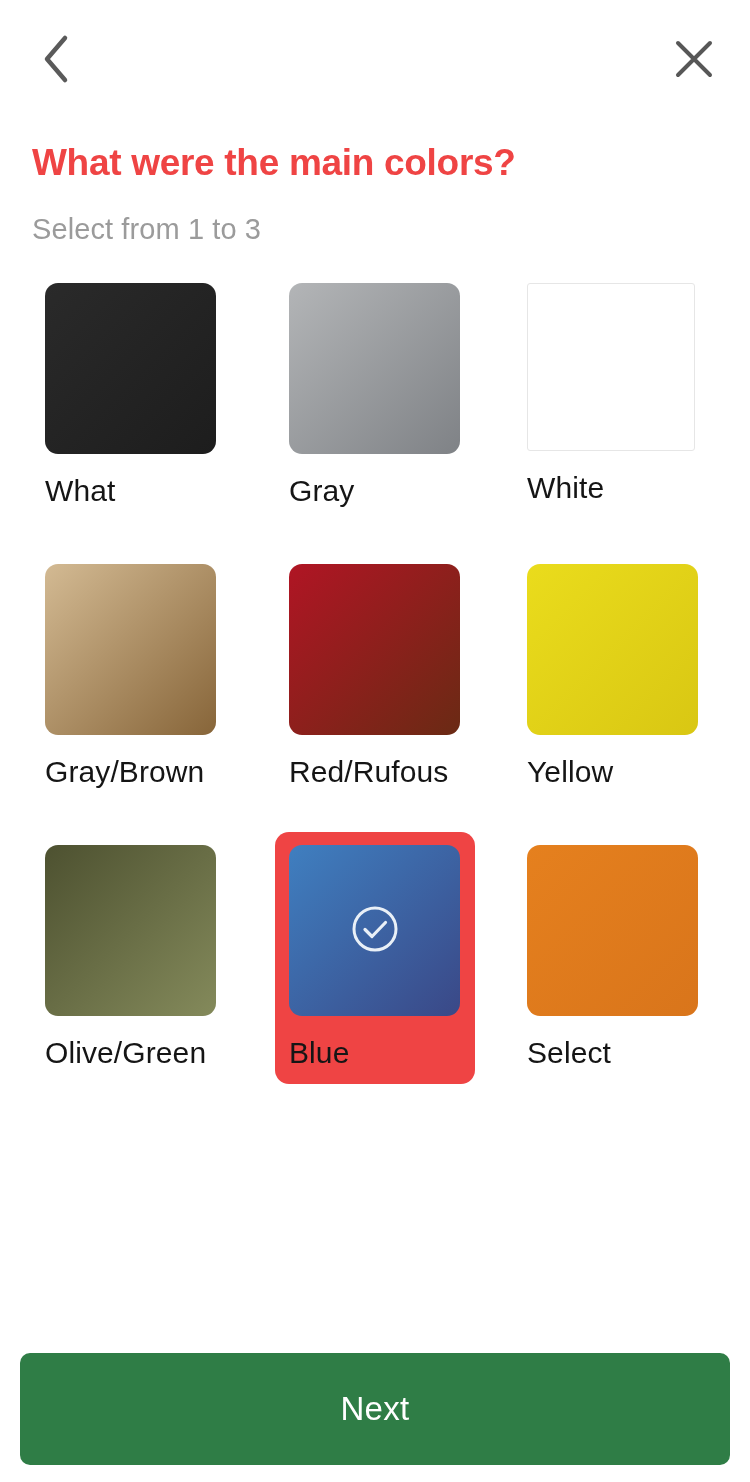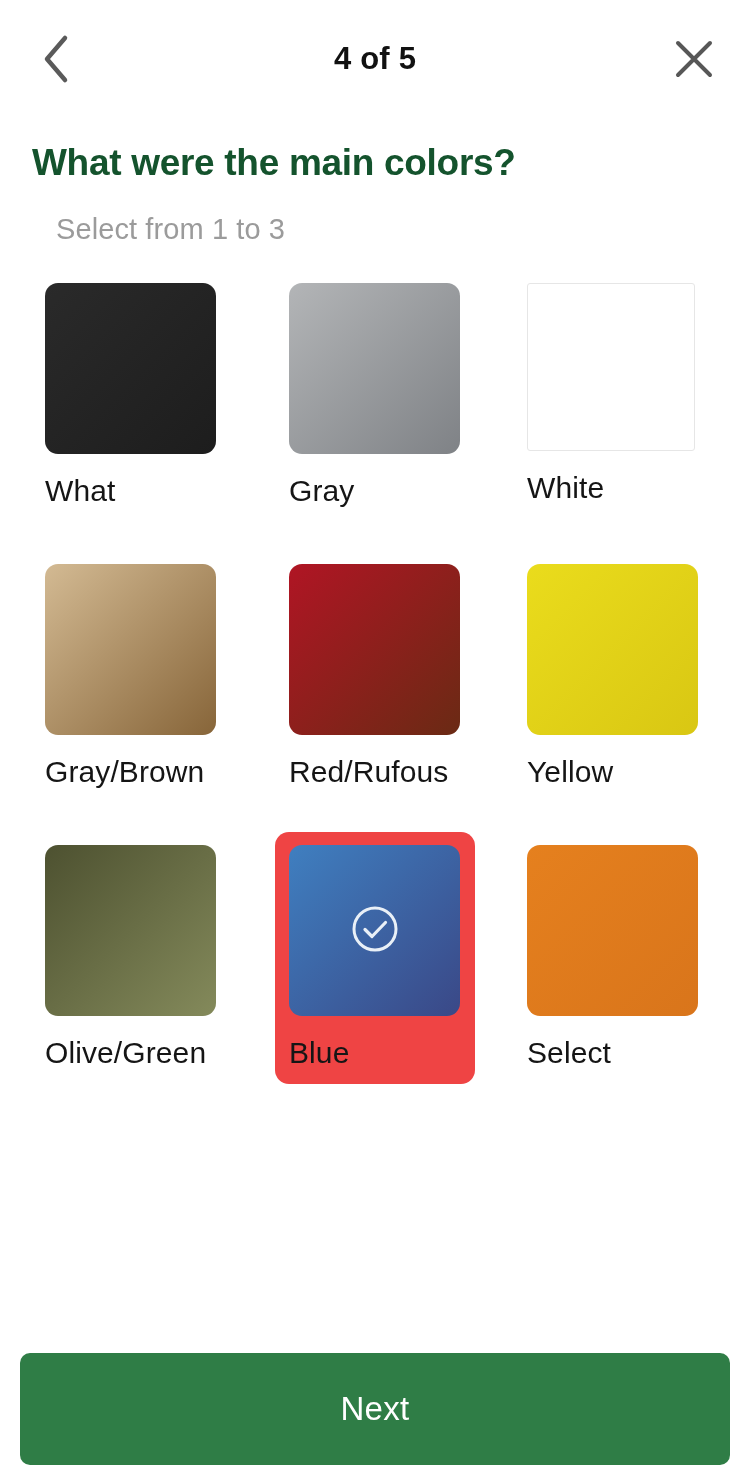--- a/index.html
+++ b/index.html
@@ -55,32 +55,31 @@
     flex: 1;
   }
 
   
   .question {
     position: absolute;
     top: 142px;
     left: 32px;
     font-size: 37px;
     font-weight: bold;
-    color: #14532d;
+    color: #ef4444;
     letter-spacing: -0.3px;
   }
 
   .subtitle {
     position: absolute;
     top: 213px;
     left: 32px;
     font-size: 29px;
     color: #9b9b9b;
     letter-spacing: 0.1px;
-    margin-left: 24px;
   }
 
   
   .grid {
     position: absolute;
     top: 270px;
     left: 0;
     width: 750px;
   }
 
@@ -160,21 +159,20 @@
 
   <div class="header">
     <button class="icon-btn">
       <span>
         <svg width="30" height="50" viewBox="0 0 30 50" fill="none">
           <path d="M24 4 L6 25 L24 46" stroke="#5a5a5a" stroke-width="4.5" stroke-linecap="round" stroke-linejoin="round"></path>
         </svg>
       </span>
     </button>
 
-    <div class="header-title">4 of 5</div>
 
     <button class="icon-btn">
       <span>
         <svg width="44" height="44" viewBox="0 0 44 44" fill="none">
           <path d="M6 6 L38 38 M38 6 L6 38" stroke="#575757" stroke-width="4" stroke-linecap="round"></path>
         </svg>
       </span>
     </button>
   </div>
 

